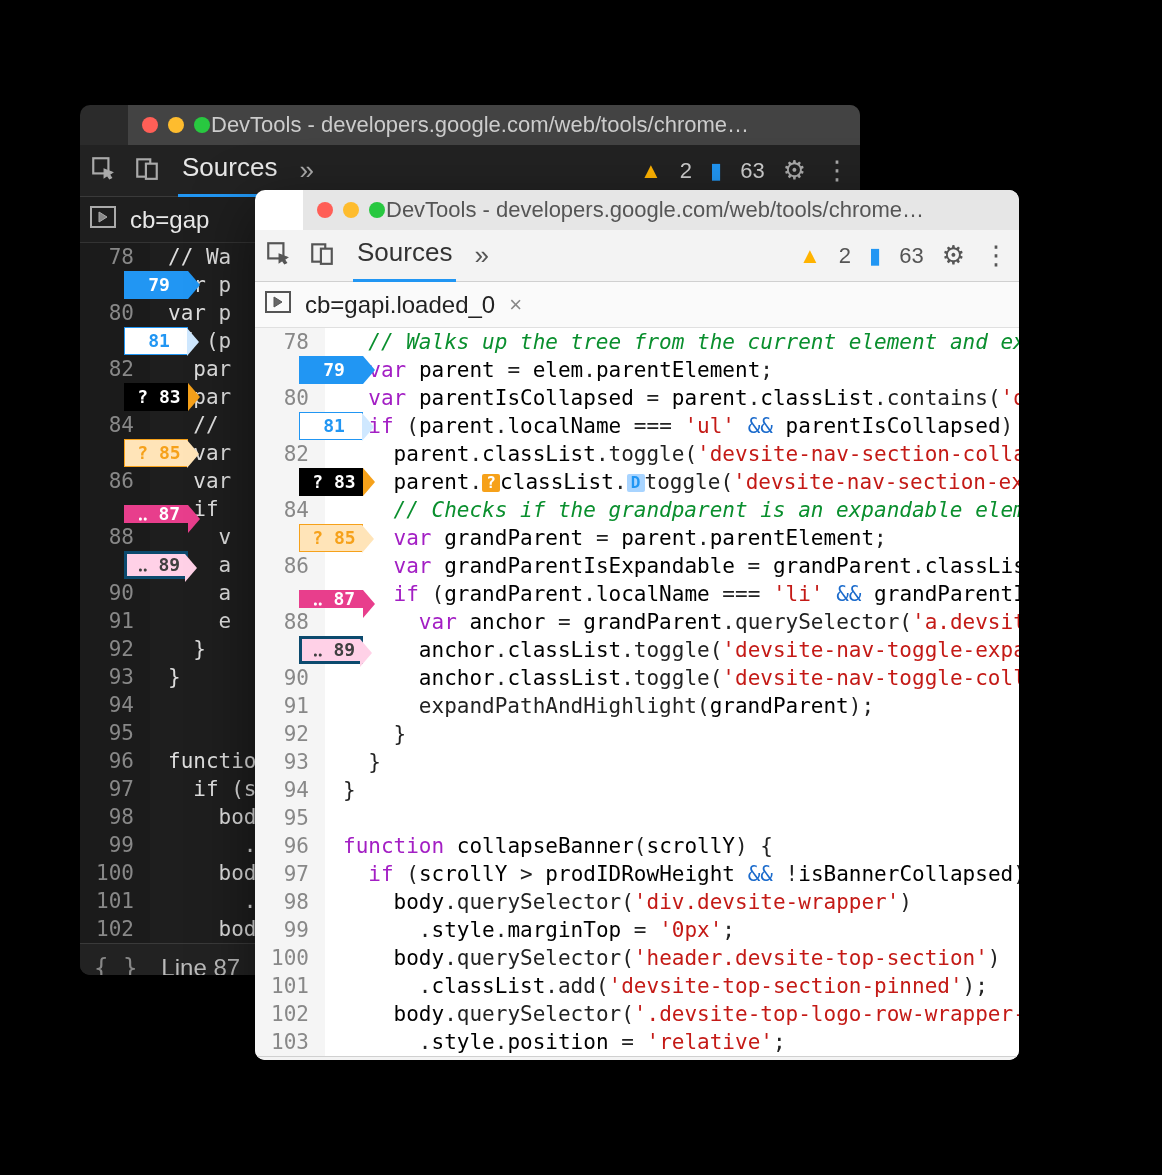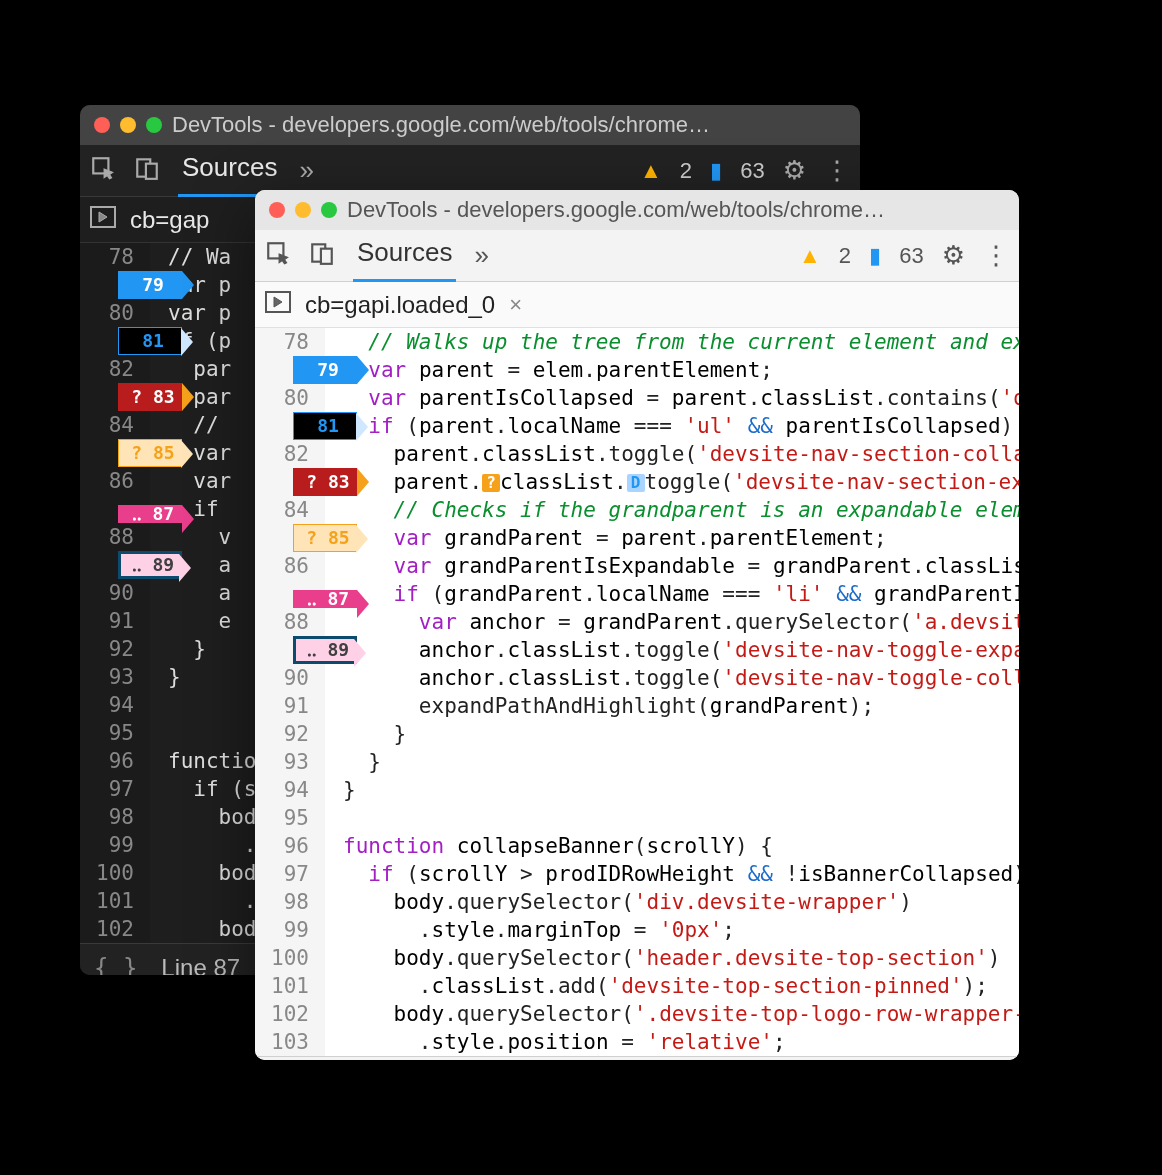--- a/index.html
+++ b/index.html
@@ -19,22 +19,23 @@
     box-shadow: 0 20px 60px rgba(0,0,0,.5);
   }
   .window.dark { background:#2b2b2b; color:#e8e8e8; }
   .window.light { background:#fff; color:#222; }
 
   .titlebar {
     height:40px;
     display:flex;
     align-items:center;
     padding:0 14px;
-    gap:10px;
+    gap:1px;
     font-size:22px;
+    margin-left:48px;
   }
   .dark .titlebar { background:#434343; color:#ccc; }
   .light .titlebar { background:#e6e6e6; color:#555; }
 
   .traffic { display:flex; gap:10px; }
   .dot { width:16px; height:16px; border-radius:50%; }
   .dot.red { background:#ff5f57; }
   .dot.yellow { background:#febc2e; }
   .dot.green { background:#28c840; }
 
@@ -104,38 +105,38 @@
 
   .gline {
     height:28px;
     display:flex;
     align-items:center;
     justify-content:flex-end;
     position:relative;
     padding-right:8px;
   }
   .bp {
-    position:absolute; left:4px; top:0; bottom:0;
+    position:absolute; left:10px; top:0; bottom:0;
     display:flex; align-items:center; justify-content:center;
     font-size:18px; color:#fff; font-weight:600;
     padding-left:6px;
     width:64px;
   }
   .bp.arrow::after {
     content:"";
     position:absolute;
     right:-12px; top:0;
     border-top:14px solid transparent;
     border-bottom:14px solid transparent;
   }
   .bp.blue   { background:#2196f3; }
   .bp.blue.arrow::after { border-left:12px solid #2196f3; }
-  .bp.lblue  { background:#000000; color:#2196f3; border:1px solid #2196f3;}
+  .bp.lblue  { background:#ffffff; color:#2196f3; border:1px solid #2196f3;}
   .bp.lblue.arrow::after { border-left:12px solid #cfe8ff; }
-  .bp.orange { background:#b91c1c; }
+  .bp.orange { background:#000000; }
   .bp.orange.arrow::after { border-left:12px solid #f6a11a; }
   .bp.lorange{ background:#ffe4b8; color:#f6a11a; border:1px solid #f6a11a;}
   .bp.lorange.arrow::after { border-left:12px solid #ffe4b8; }
   .bp.pink   { background:#e83e8c;margin-top:10px; }
   .bp.pink.arrow::after { border-left:12px solid #e83e8c; }
   .bp.lpink  { background:#ffd1e7; color:#404040; border:3px solid #0c4a6e;}
   .bp.lpink.arrow::after { border-left:12px solid #ffd1e7; }
 
   .code {
     flex:1;

